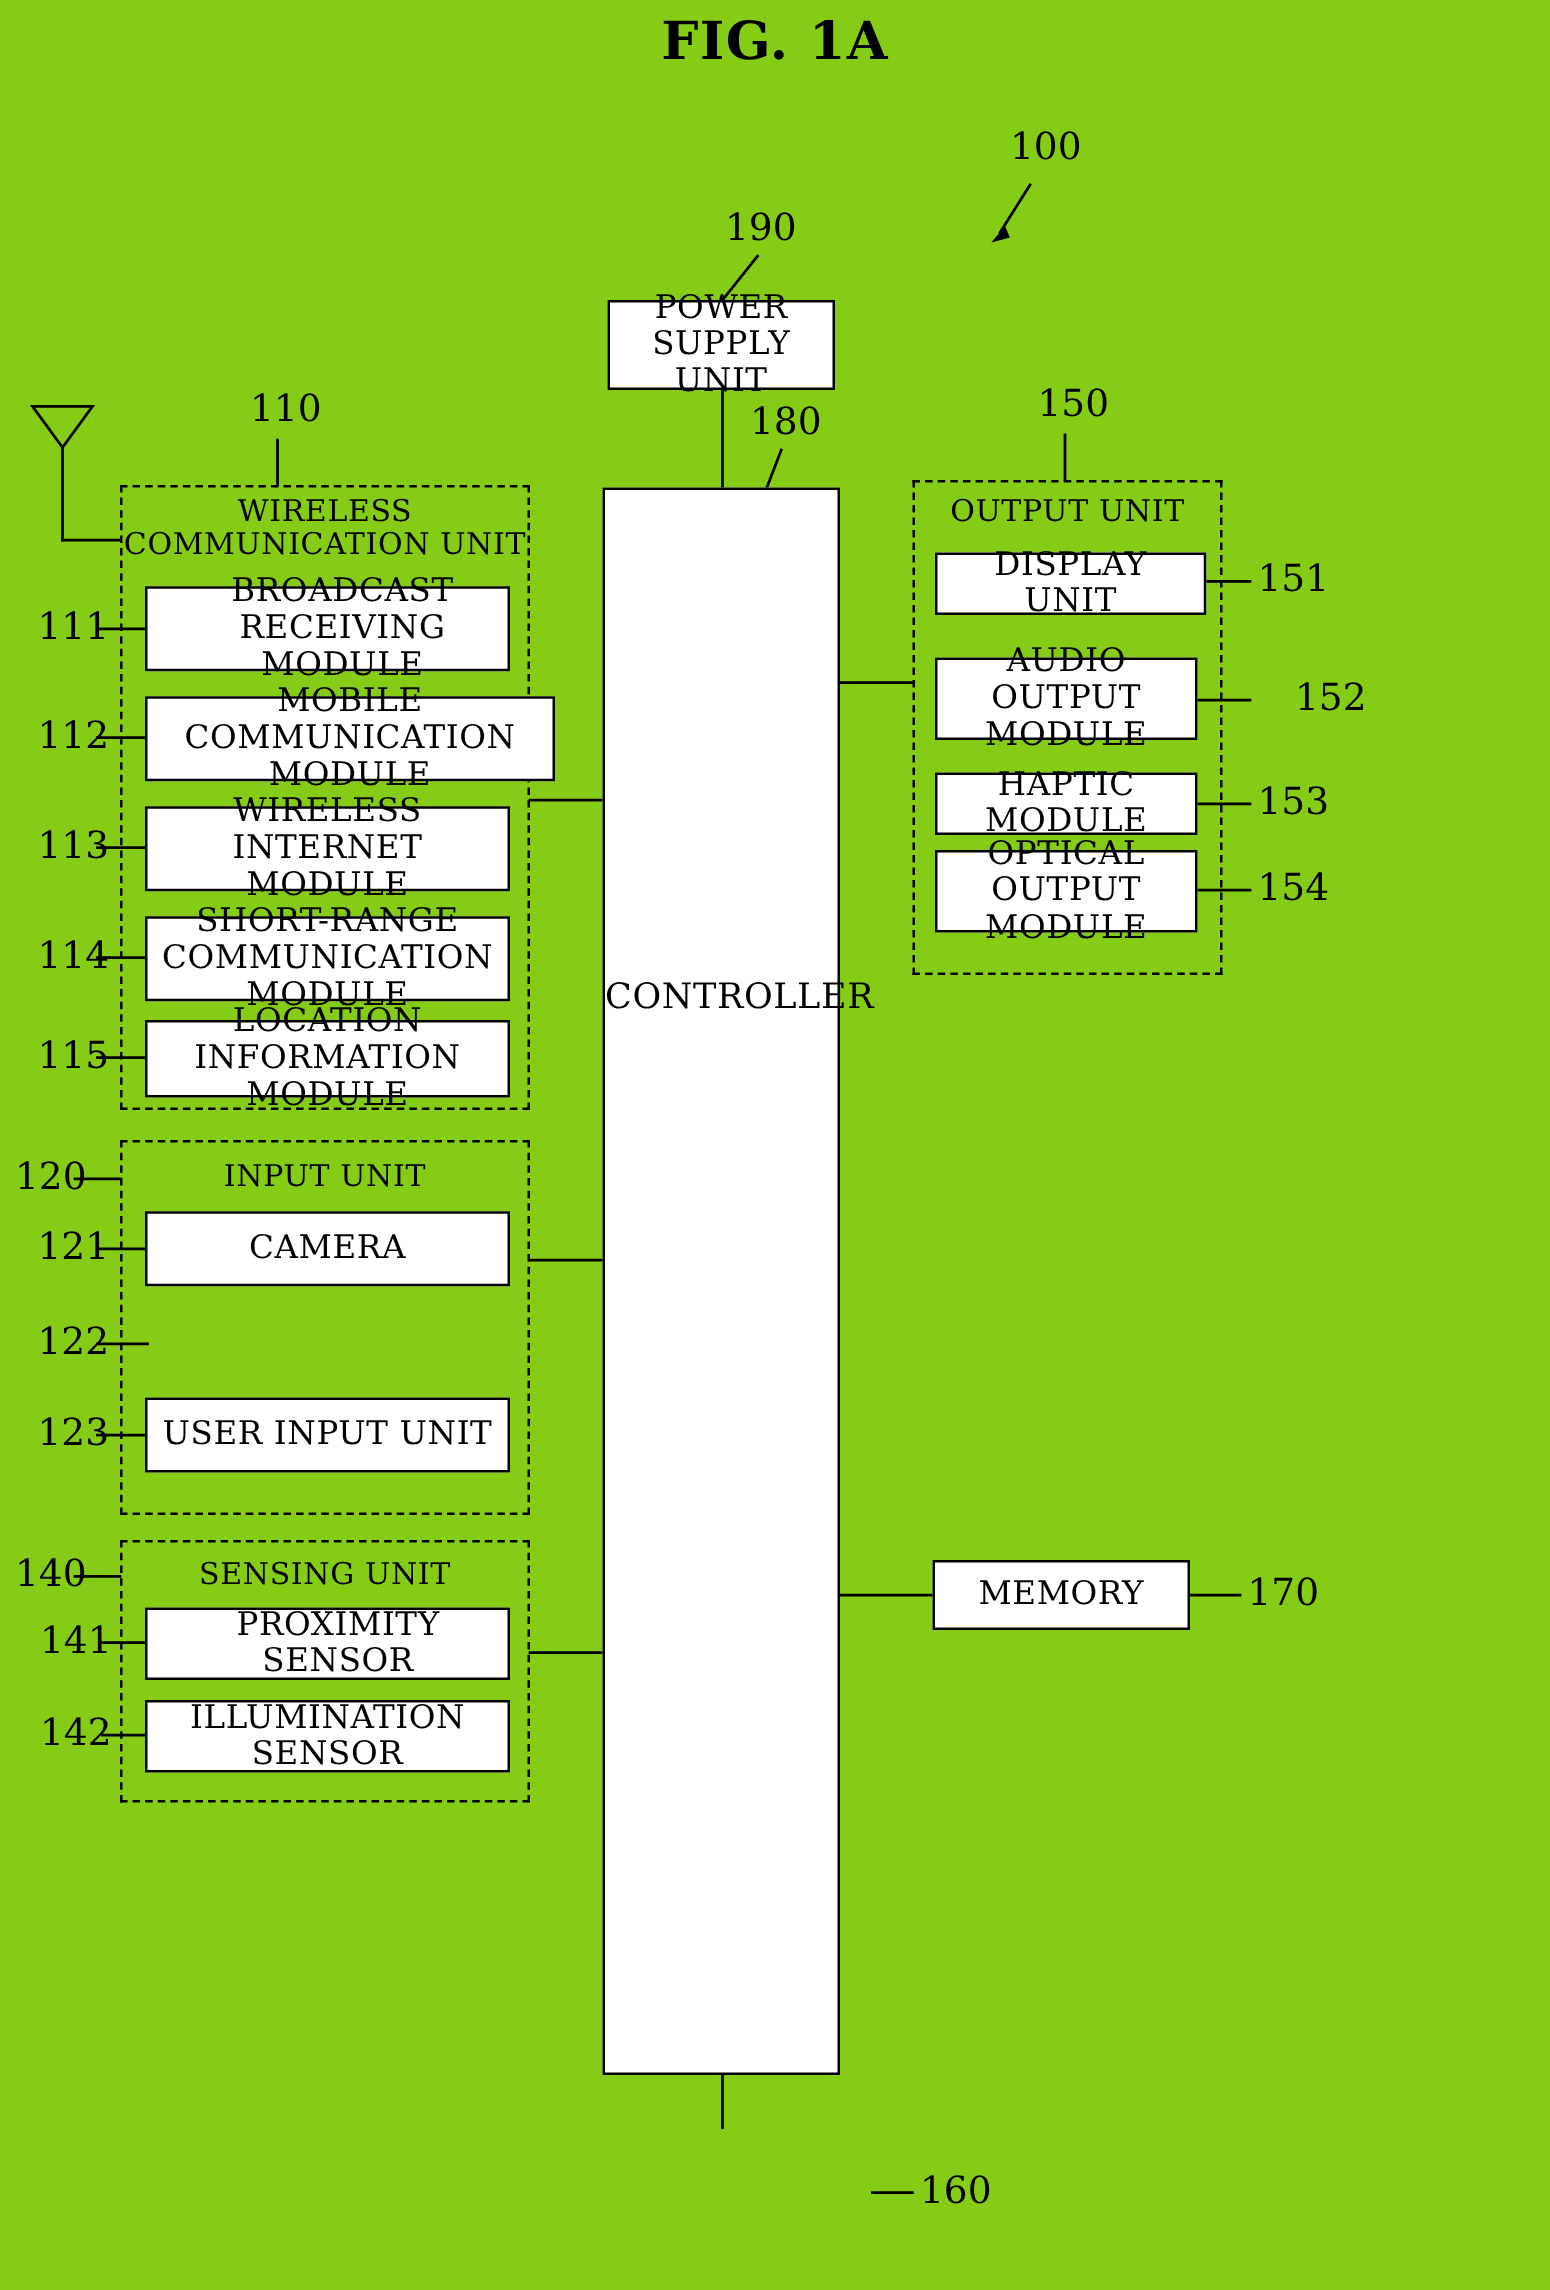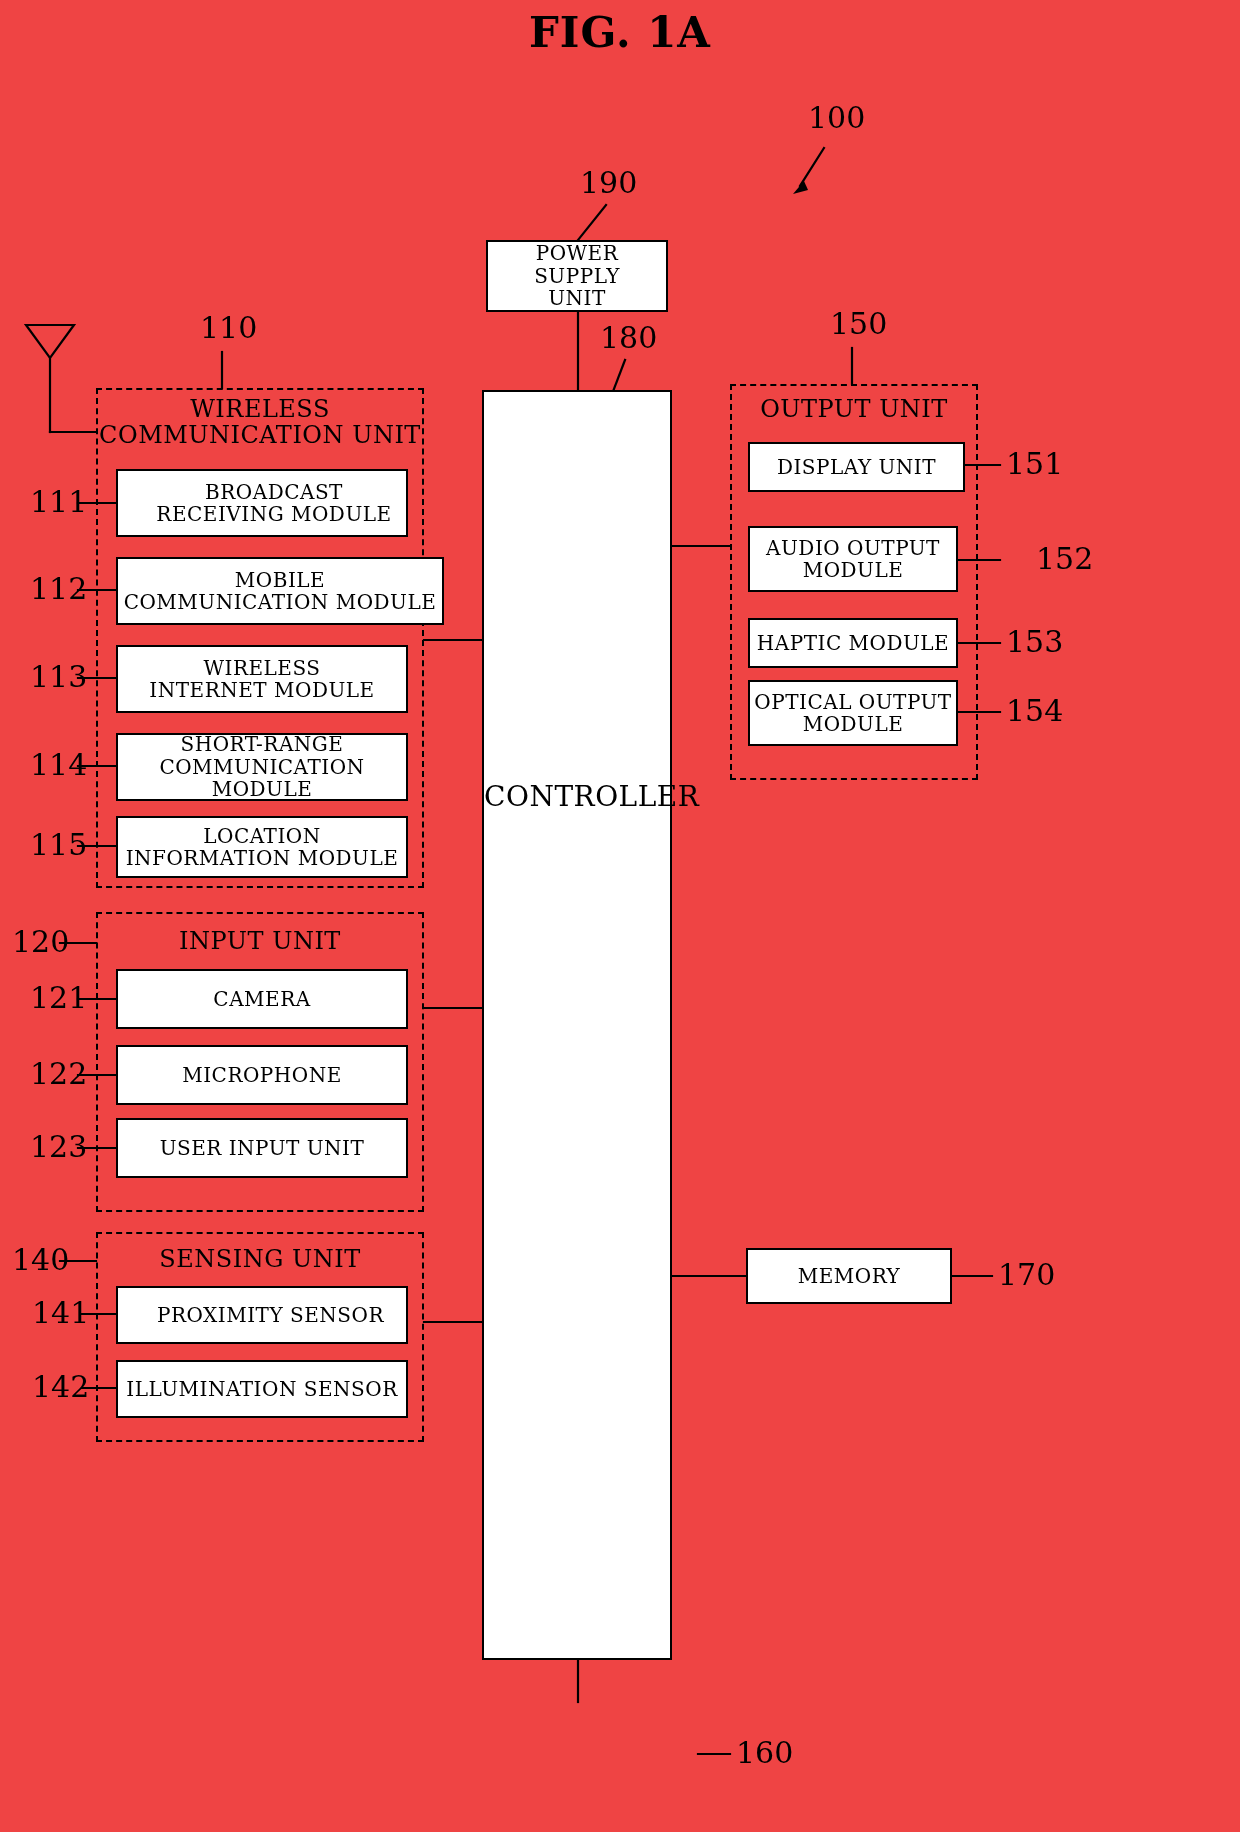--- a/index.html
+++ b/index.html
@@ -8,21 +8,21 @@
     background: #ffffff;
   }
   body {
     font-family: "DejaVu Serif", "Liberation Serif", serif;
     color: #000000;
   }
   #figure {
     position: relative;
     width: 1240px;
     height: 1832px;
-    background: #ef4444;
+    background: #84cc16;
     overflow: hidden;
   }
   .fig-title {
     position: absolute;
     left: 0;
     top: 8px;
     width: 1240px;
     text-align: center;
     font-family: "DejaVu Serif", "Liberation Serif", serif;
     font-size: 42px;
@@ -33,21 +33,21 @@
   .box {
     position: absolute;
     box-sizing: border-box;
     border: 2px solid #000;
     background: #fff;
     display: flex;
     align-items: center;
     justify-content: center;
     text-align: center;
     line-height: 1.12;
-    font-size: 20px;
+    font-size: 26px;
     letter-spacing: 0.5px;
     padding: 2px 4px;
   }
   .group {
     position: absolute;
     box-sizing: border-box;
     border: 2px dashed #000;
     background: transparent;
   }
   .group-title {
@@ -197,21 +197,20 @@
 INTERNET MODULE</div>
   <div class="box" style="left:116px; top:733px; width:292px; height:68px; white-space:pre-line;">SHORT-RANGE
 COMMUNICATION MODULE</div>
   <div class="box" style="left:116px; top:816px; width:292px; height:62px; white-space:pre-line;">LOCATION
 INFORMATION MODULE</div>
 
   <div class="group" style="left:96px; top:912px; width:328px; height:300px;"></div>
   <div class="group-title" style="left:96px; top:928px; width:328px;">INPUT UNIT</div>
 
   <div class="box" style="left:116px; top:969px; width:292px; height:60px;">CAMERA</div>
-  <div class="box" style="left:116px; top:1045px; width:292px; height:60px;">MICROPHONE</div>
   <div class="box" style="left:116px; top:1118px; width:292px; height:60px;">USER INPUT UNIT</div>
 
   <div class="group" style="left:96px; top:1232px; width:328px; height:210px;"></div>
   <div class="group-title" style="left:96px; top:1246px; width:328px;">SENSING UNIT</div>
 
   <div class="box" style="left:116px; top:1286px; width:292px; height:58px;padding-left:21px;">PROXIMITY SENSOR</div>
   <div class="box" style="left:116px; top:1360px; width:292px; height:58px;">ILLUMINATION SENSOR</div>
 
   <div class="group" style="left:730px; top:384px; width:248px; height:396px;"></div>
   <div class="group-title" style="left:730px; top:396px; width:248px;">OUTPUT UNIT</div>

